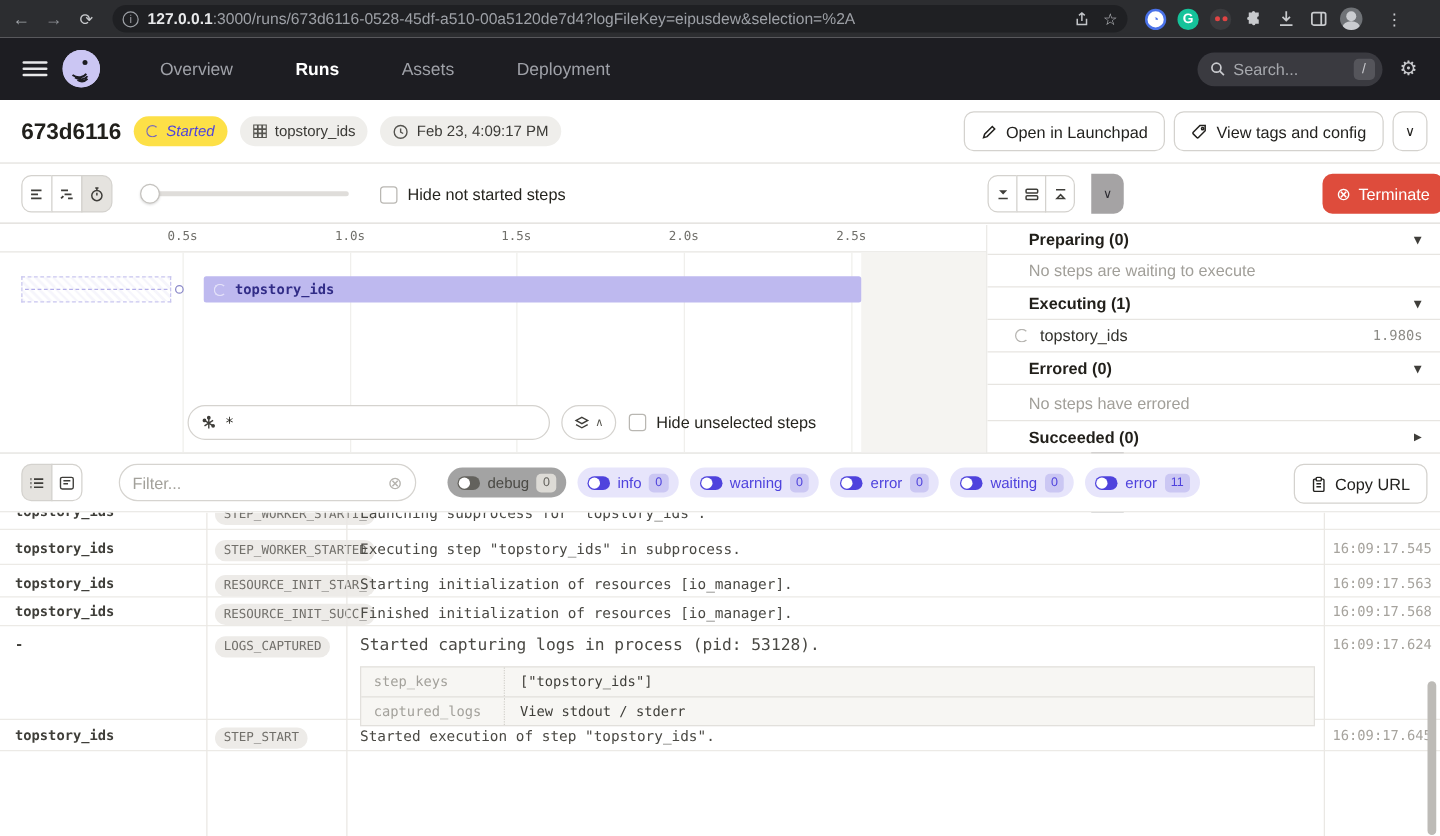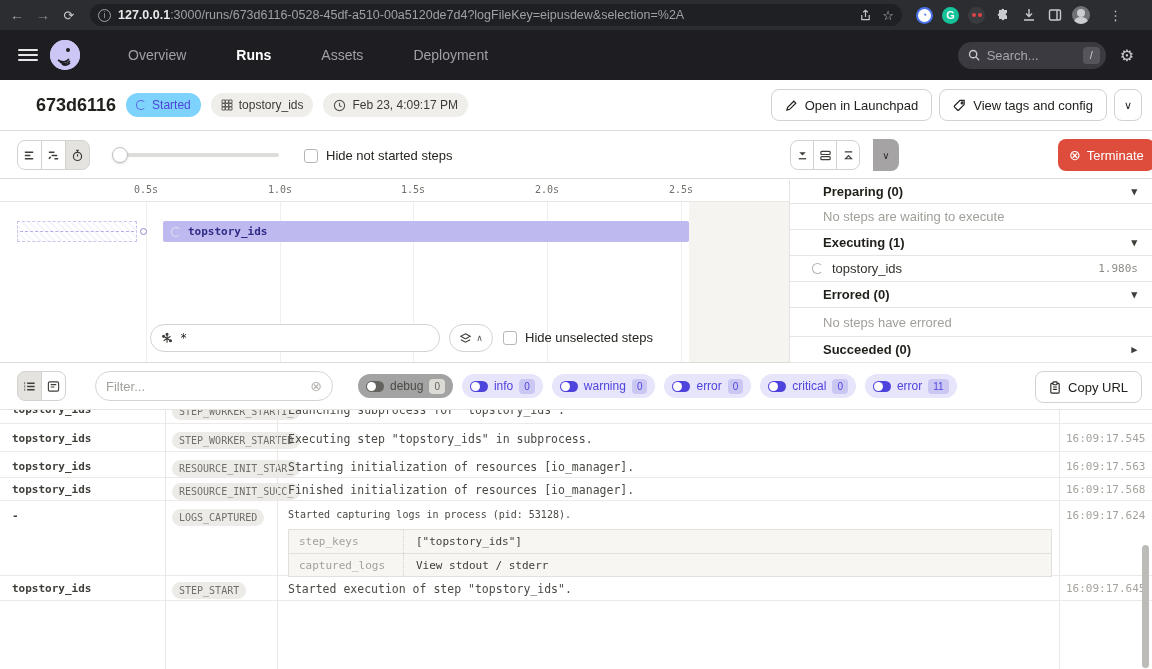--- a/index.html
+++ b/index.html
@@ -39,23 +39,23 @@
   .dnav-link { font-size: 14px; color: #9fa1a8; cursor: pointer; margin-left: 24px; }
   .dnav-link.active { color: #fff; font-weight: 700; }
   .dnav-right { margin-left: auto; display: flex; align-items: center; margin-right: 18px; gap: 14px; }
   .searchbox { display: flex; align-items: center; width: 148px; height: 27px; background: #3a3a40; border-radius: 14px; padding: 0 6px 0 10px; cursor: text; }
   .searchbox .ph { color: #a6a8ad; font-size: 13px; flex: 1; margin-left: 7px; }
   .slash { width: 17px; height: 17px; background: #55555b; border-radius: 4px; color: #c9cace; font-size: 11px; display: flex; align-items: center; justify-content: center; }
   .gear { color: #c9cace; font-size: 16px; cursor: pointer; }
 
   
   .runhead { position: absolute; top: 80px; left: 0; right: 0; height: 51px; background: #fff; border-bottom: 1px solid #dedcd8; display: flex; align-items: center; }
-  .run-id { font-size: 18px; font-weight: 700; color: #21201c; margin-left: 36px; }
+  .run-id { font-size: 18px; font-weight: 700; color: #21201c; margin-left: 17px; }
   .pill { height: 24px; border-radius: 12px; display: flex; align-items: center; gap: 6px; padding: 0 10px; font-size: 12px; background: #efeeeb; color: #3b3a36; margin-left: 10px; }
-  .pill.started { background: #7dd3fc; color: #4f43dd; }
+  .pill.started { background: #fde047; color: #4f43dd; font-style: italic; }
   .spin { width: 10px; height: 10px; border-radius: 50%; border: 1.5px solid currentColor; border-right-color: transparent; flex: none; opacity: .75; }
   .head-actions { margin-left: auto; margin-right: 10px; display: flex; gap: 7px; align-items: center; }
   .btn { height: 32px; border-radius: 8px; border: 1px solid #d4d2ce; background: #fff; display: flex; align-items: center; gap: 7px; padding: 0 13px; font-size: 13px; color: #23221f; cursor: pointer; }
   .btn.sm { padding: 0 9px; }
   .btn svg { flex: none; }
 
   
   .toolbar { position: absolute; top: 131px; left: 0; right: 0; height: 48px; border-bottom: 1px solid #dedcd8; background: #fff; }
   .seg { position: absolute; display: flex; }
   .seg button { width: 25px; height: 30px; border: 1px solid #d4d2ce; background: #fff; margin-left: -1px; display: flex; align-items: center; justify-content: center; color: #3f3e3a; cursor: pointer; padding: 0; }
@@ -455,21 +455,21 @@
           <span class="tgl">
             <i></i>
           </span>
           <span>error</span>
           <span class="cnt">0</span>
         </span>
       <span class="chip on">
           <span class="tgl">
             <i></i>
           </span>
-          <span>critical</span>
+          <span>waiting</span>
           <span class="cnt">0</span>
         </span>
       <span class="chip on">
           <span class="tgl">
             <i></i>
           </span>
           <span>error</span>
           <span class="cnt">11</span>
         </span>
     </div>
@@ -514,21 +514,21 @@
       <div class="c-op mono" style="padding-top:5px">topstory_ids</div>
       <div class="c-type" style="padding-top:3px"><span class="badge-type mono">RESOURCE_INIT_SUCC_</span></div>
       <div class="c-info mono" style="padding-top:5px">Finished initialization of resources [io_manager].</div>
       <div class="c-ts mono" style="padding-top:5px">16:09:17.568</div>
     </div>
 
     <div class="lt-row" style="height:75px">
       <div class="c-op mono">-</div>
       <div class="c-type"><span class="badge-type mono">LOGS_CAPTURED</span></div>
       <div class="c-info">
-        <div class="mono" style="font-size:10px;color:#4a4944">Started capturing logs in process (pid: 53128).</div>
+        <div class="mono" style="font-size:13px;color:#4a4944">Started capturing logs in process (pid: 53128).</div>
         <div class="meta-table">
           <div class="meta-row">
             <div class="meta-key mono">step_keys</div>
             <div class="meta-val mono">["topstory_ids"]</div>
           </div>
           <div class="meta-row">
             <div class="meta-key mono">captured_logs</div>
             <div class="meta-val mono">View stdout / stderr</div>
           </div>
         </div>

